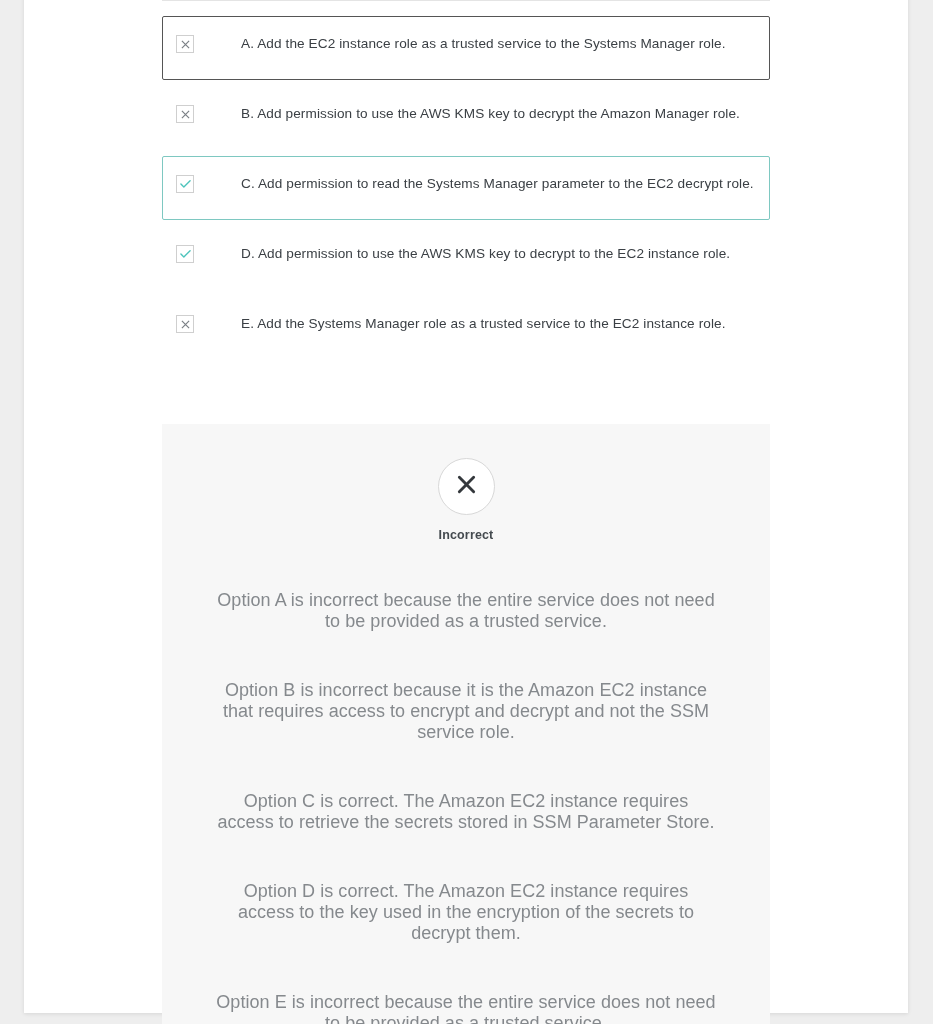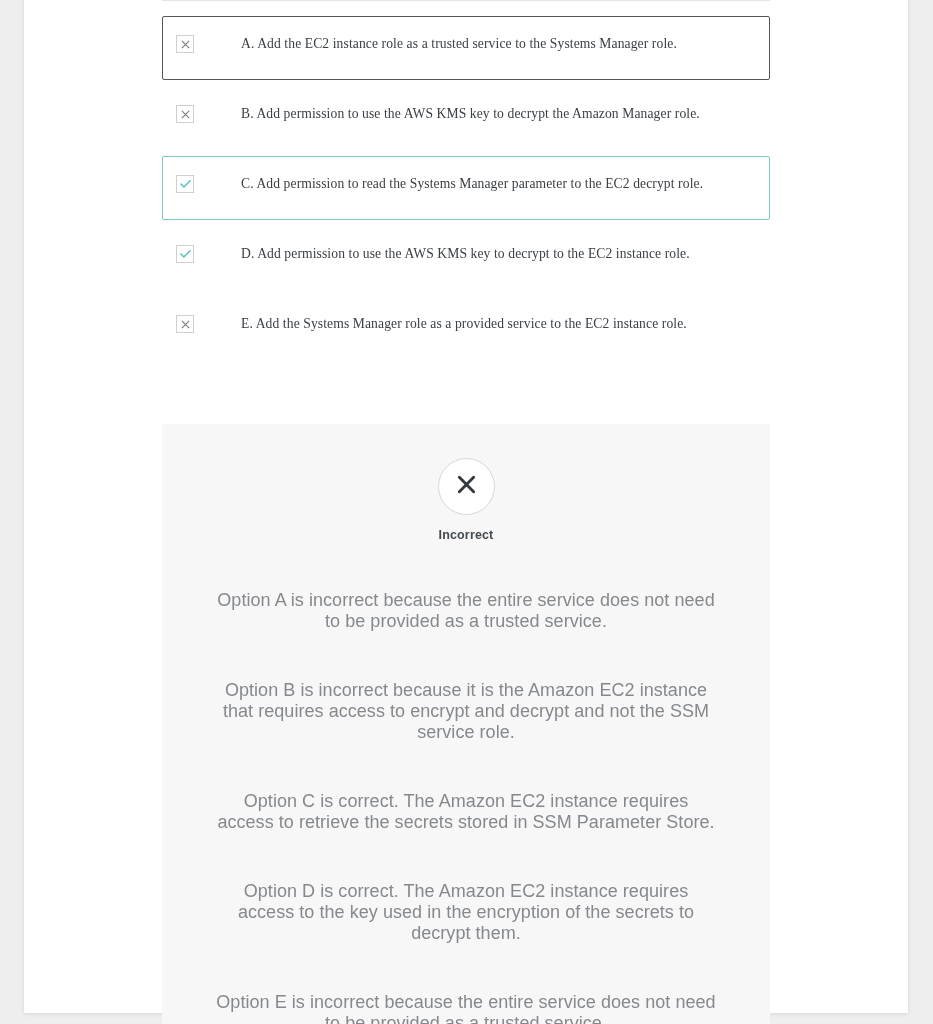--- a/index.html
+++ b/index.html
@@ -85,21 +85,20 @@
   .checkbox svg { display: block; }
 
   .option-label {
     margin-left: 47px;
     font-size: 13.6px;
     line-height: 19px;
     color: #3b4045;
     letter-spacing: 0.1px;
     max-width: 520px;
     padding-top: 0px;
-    font-family: Liberation Serif, serif;
   }
 
   
   #feedback {
     margin-top: 64px;
     width: 608px;
     background: #f7f7f7;
     padding: 34px 52px 40px 52px;
     text-align: center;
   }
@@ -205,21 +204,21 @@
           </span>
           <span class="option-label">D. Add permission to use the AWS KMS key to decrypt to the EC2 instance role.</span>
         </div>
 
         <div class="option">
           <span class="checkbox">
             <svg width="9" height="9" viewBox="0 0 10 10" aria-hidden="true">
               <path d="M1 1 L9 9 M9 1 L1 9" stroke="#7a7f85" stroke-width="1.3" fill="none"></path>
             </svg>
           </span>
-          <span class="option-label">E. Add the Systems Manager role as a provided service to the EC2 instance role.</span>
+          <span class="option-label">E. Add the Systems Manager role as a trusted service to the EC2 instance role.</span>
         </div>
 
       </div>
 
       <div id="feedback">
         <div class="verdict-circle">
           <span>
             <svg width="21" height="21" viewBox="0 0 22 22" aria-hidden="true">
               <path d="M3.5 3.5 L18.5 18.5 M18.5 3.5 L3.5 18.5" stroke="#34383c" stroke-width="3" stroke-linecap="round" fill="none"></path>
             </svg>

